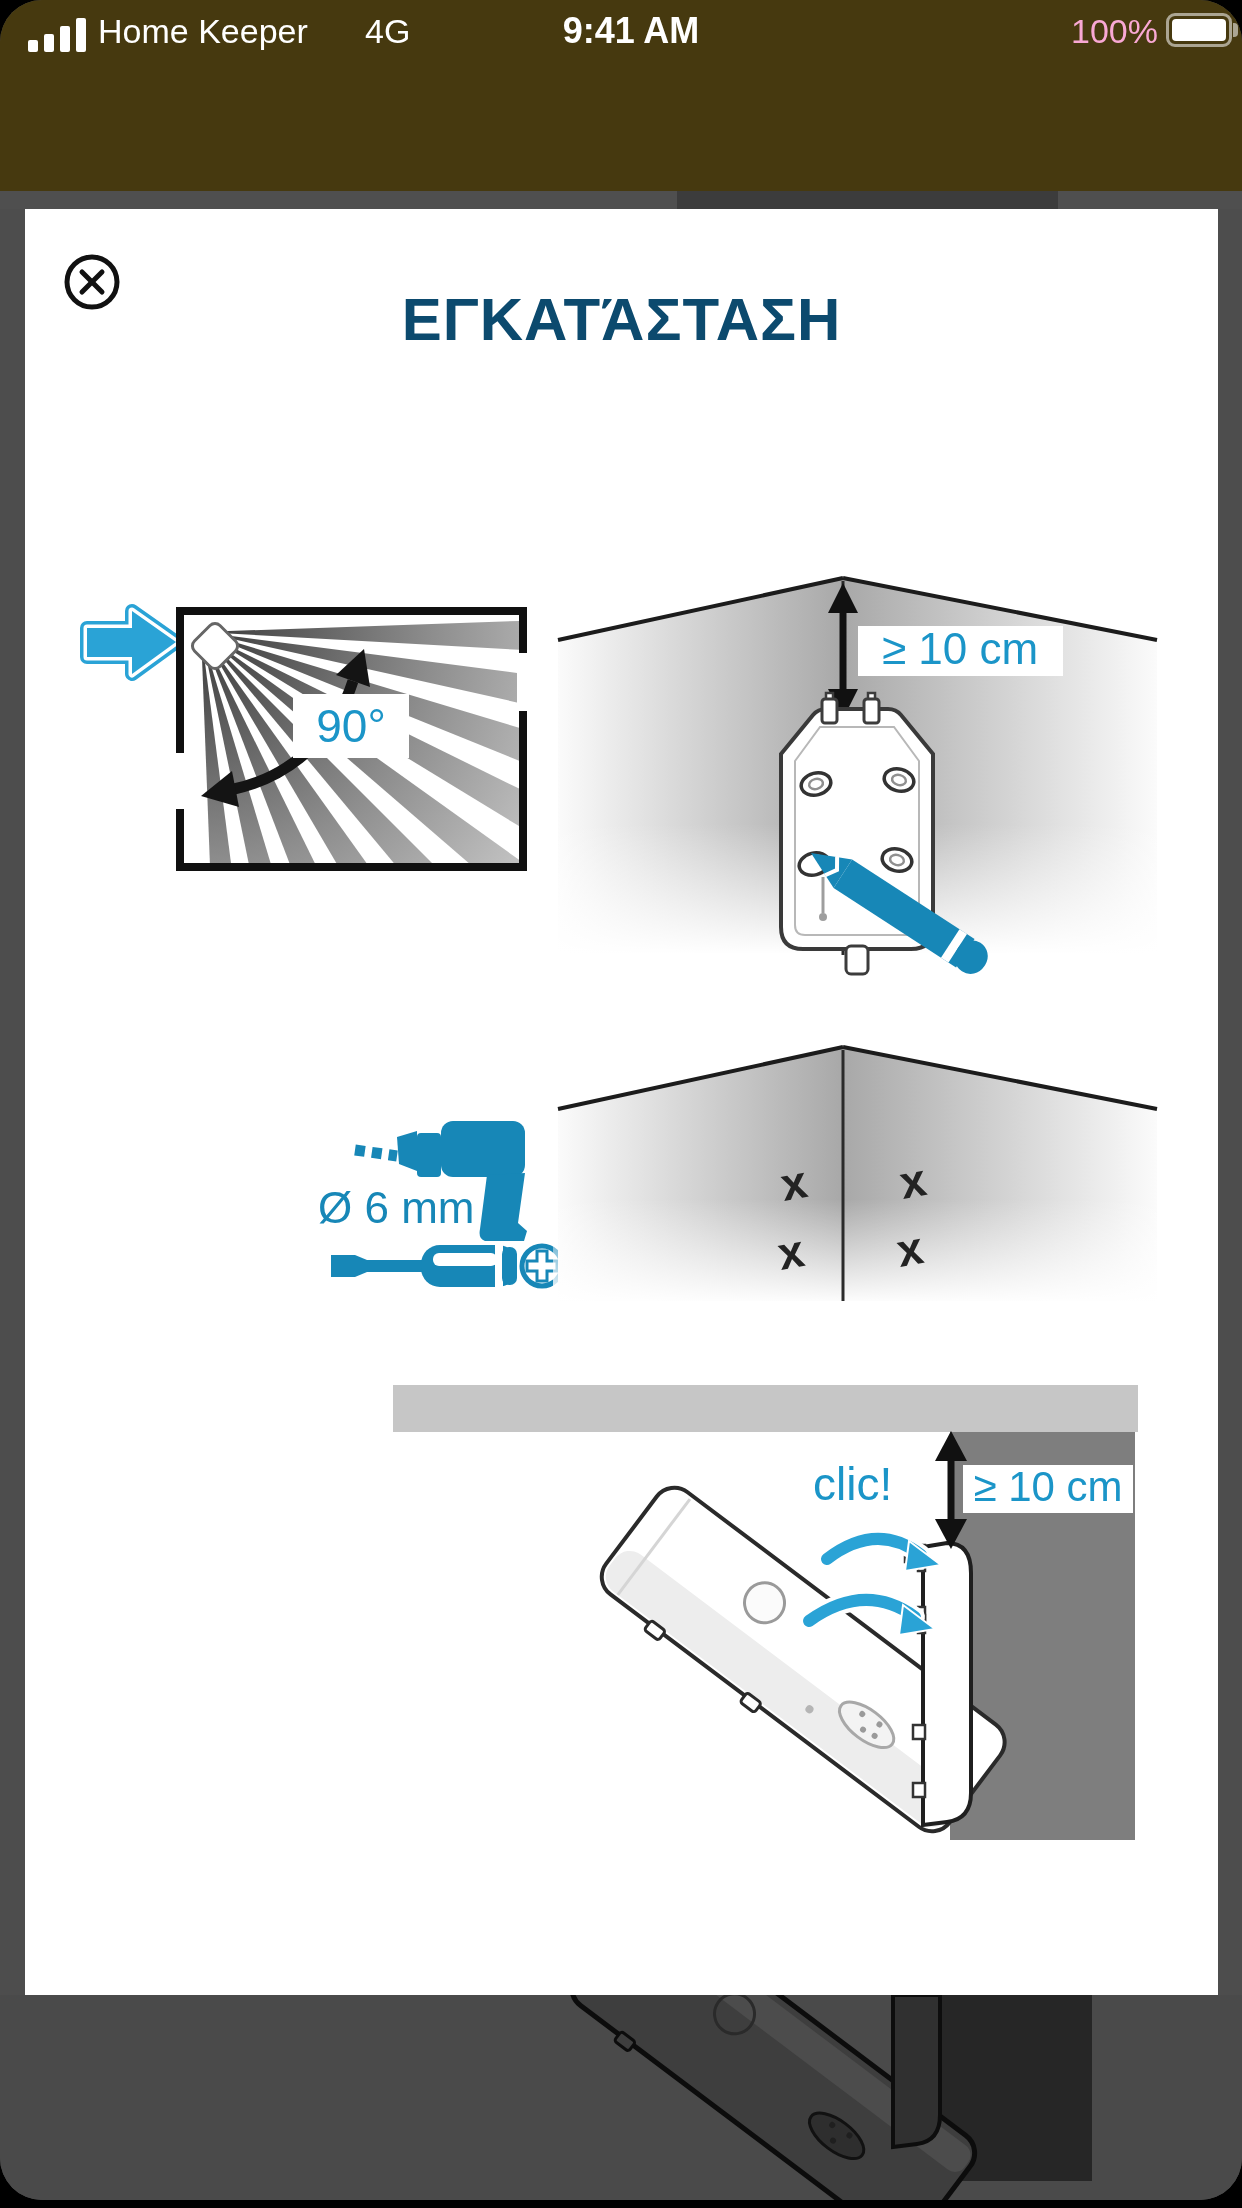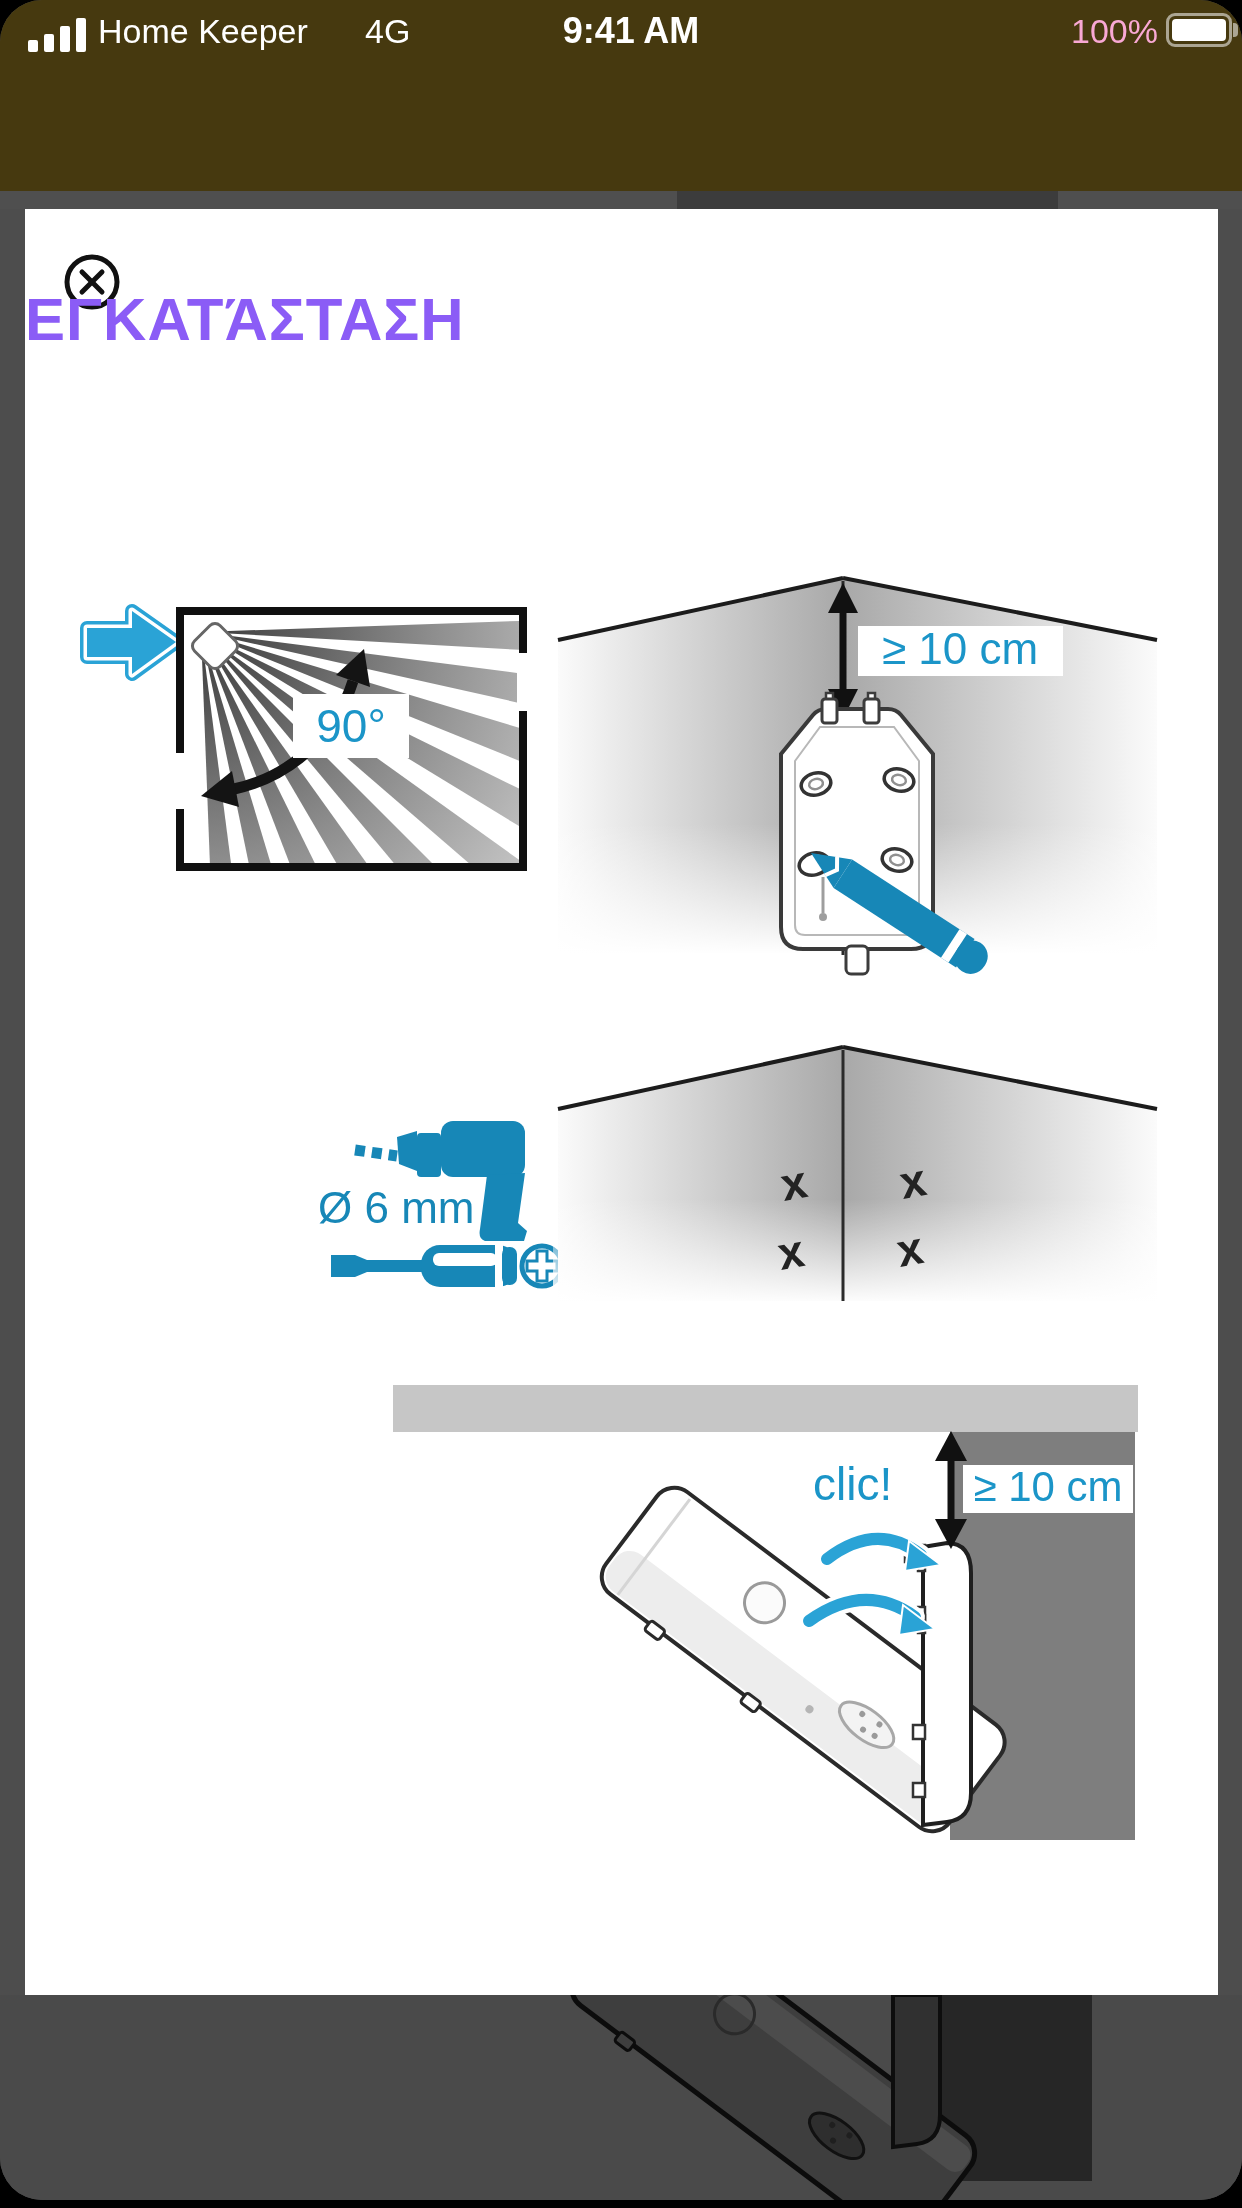--- a/index.html
+++ b/index.html
@@ -25,21 +25,21 @@
   .back-label{position:absolute;left:56px;top:18px;font-size:46px;color:#595650;}
   .nav-title{position:absolute;left:0;right:0;top:12px;text-align:center;font-size:46px;color:#605f5b;}
 
   
   .dim-strip{position:absolute;left:0;top:191px;width:1242px;height:18px;background:#4f4f4f;}
   .dim-strip .mid{position:absolute;left:677px;top:0;width:381px;height:18px;background:#3c3c3c;}
 
   
   .modal{position:absolute;left:25px;top:209px;width:1193px;height:1786px;background:#fff;}
   .close-btn{position:absolute;left:38px;top:44px;width:58px;height:58px;border-radius:50%;background:#fff;border:none;padding:0;cursor:pointer;}
-  .modal-title{position:absolute;left:0;right:0;top:36px;text-align:left;font-size:60px;letter-spacing:1px;color:#8b5cf6;}
+  .modal-title{position:absolute;left:0;right:0;top:36px;text-align:center;font-size:60px;letter-spacing:1px;color:#0c4a6e;}
   .fig{position:absolute;left:0;top:0;}
 
   .backdrop-bottom{position:absolute;left:0;top:1995px;}
 </style>
 </head>
 <body>
 
 <div class="phone">
 <div class="viewport">
 

